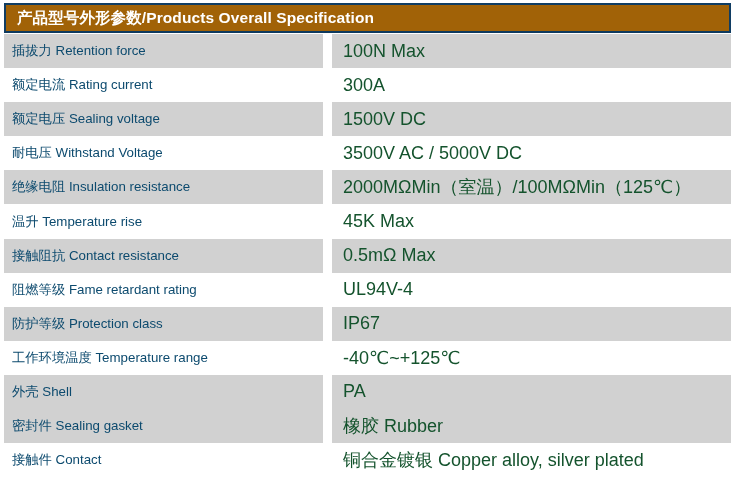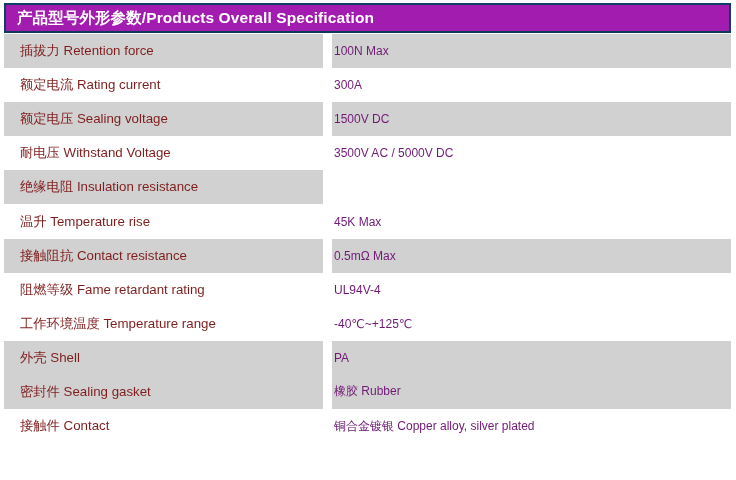--- a/index.html
+++ b/index.html
@@ -25,21 +25,21 @@
     box-sizing: border-box;
     padding: 3px 5px 0 4px;
   }
 
   
   .table-header {
     position: relative;
     box-sizing: border-box;
     height: 30px;
     margin: 0 0 1px 0;
-    background: #a21caf;
+    background: #a16207;
     border: 2px solid #103d63;
     border-bottom: 2px solid #0e3a5e;
     display: flex;
     align-items: center;
   }
   .table-header .header-title {
     color: #ffffff;
     font-size: 15.5px;
     font-weight: bold;
     letter-spacing: 0.1px;
@@ -66,39 +66,39 @@
   .spec-row.plain .cell-label,
   .spec-row.plain .cell-value {
     background: #ffffff;
   }
 
   .cell-label {
     box-sizing: border-box;
     width: 319px;
     display: flex;
     align-items: center;
-    padding-left: 16px;
-    color: #7f1d1d;
+    padding-left: 8px;
+    color: #0c4a6e;
     font-size: 13.3px;
     white-space: nowrap;
     overflow: hidden;
   }
   .col-gap {
     width: 9px;
     flex: 0 0 9px;
     background: #ffffff;
   }
   .cell-value {
     box-sizing: border-box;
     flex: 1 1 auto;
     display: flex;
     align-items: center;
-    padding-left: 2px;
-    color: #701a75;
-    font-size: 12px;
+    padding-left: 11px;
+    color: #14532d;
+    font-size: 18px;
     white-space: nowrap;
     overflow: hidden;
   }
 </style>
 </head>
 <body>
 
 <div id="spec-table">
 
   <div class="table-header">
@@ -122,35 +122,41 @@
         <div class="cell-value">1500V DC</div>
       </div>
       <div class="spec-row plain">
         <div class="cell-label">耐电压  Withstand Voltage</div>
         <div class="col-gap"></div>
         <div class="cell-value">3500V AC / 5000V DC</div>
       </div>
       <div class="spec-row shaded">
         <div class="cell-label">绝缘电阻 Insulation resistance</div>
         <div class="col-gap"></div>
+        <div class="cell-value">2000MΩMin（室温）/100MΩMin（125℃）</div>
       </div>
       <div class="spec-row plain">
         <div class="cell-label">温升 Temperature rise</div>
         <div class="col-gap"></div>
         <div class="cell-value">45K Max</div>
       </div>
       <div class="spec-row shaded">
         <div class="cell-label">接触阻抗 Contact resistance</div>
         <div class="col-gap"></div>
         <div class="cell-value">0.5mΩ Max</div>
       </div>
       <div class="spec-row plain">
         <div class="cell-label">阻燃等级 Fame retardant rating</div>
         <div class="col-gap"></div>
         <div class="cell-value">UL94V-4</div>
+      </div>
+      <div class="spec-row shaded">
+        <div class="cell-label">防护等级 Protection class</div>
+        <div class="col-gap"></div>
+        <div class="cell-value">IP67</div>
       </div>
       <div class="spec-row plain">
         <div class="cell-label">工作环境温度 Temperature range</div>
         <div class="col-gap"></div>
         <div class="cell-value">-40℃~+125℃</div>
       </div>
       <div class="spec-row shaded">
         <div class="cell-label">外壳 Shell</div>
         <div class="col-gap"></div>
         <div class="cell-value">PA</div>

